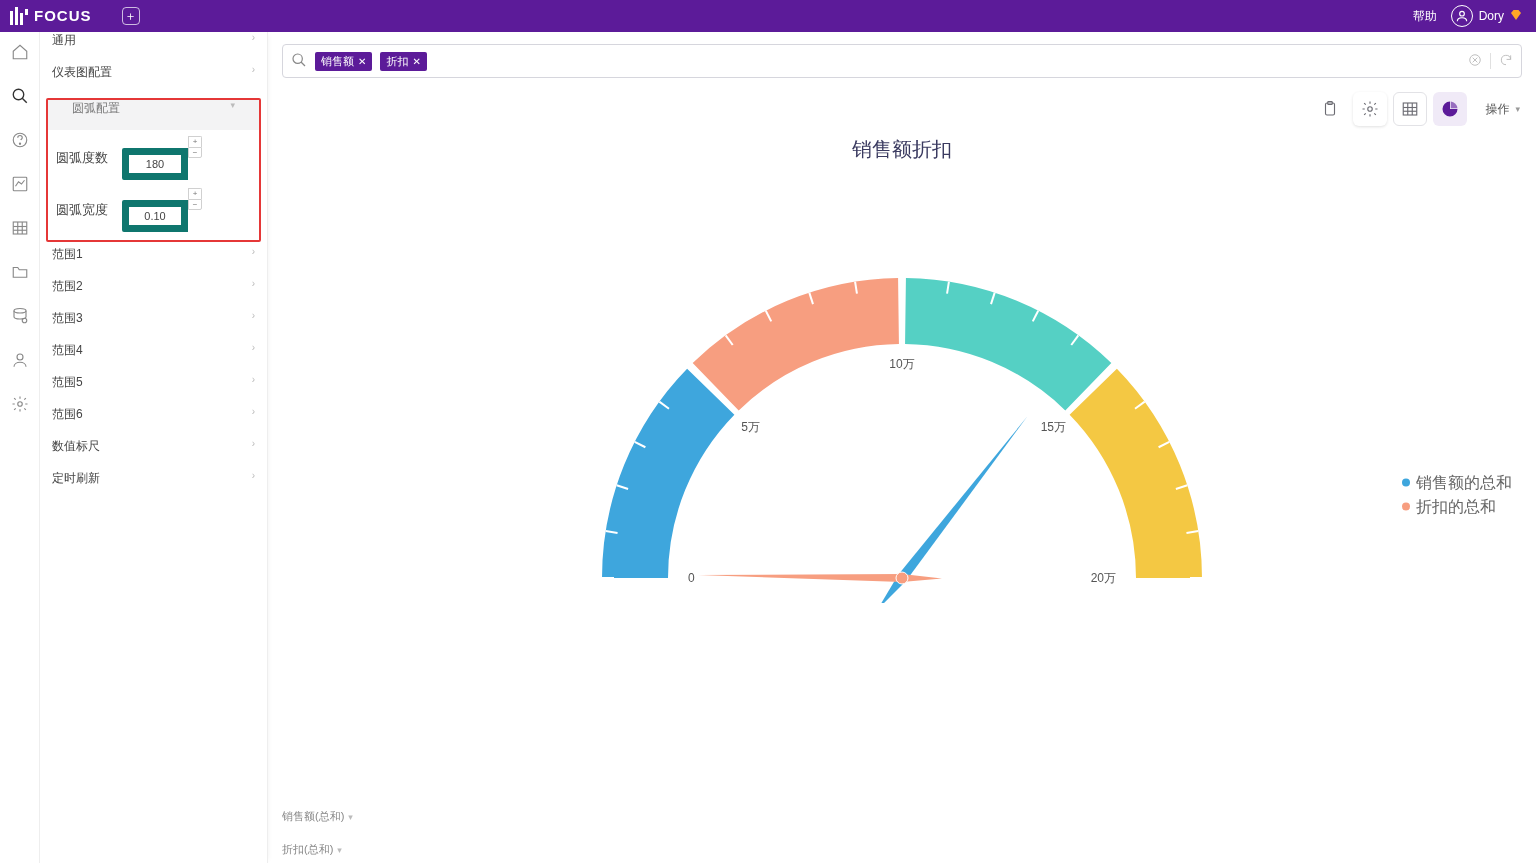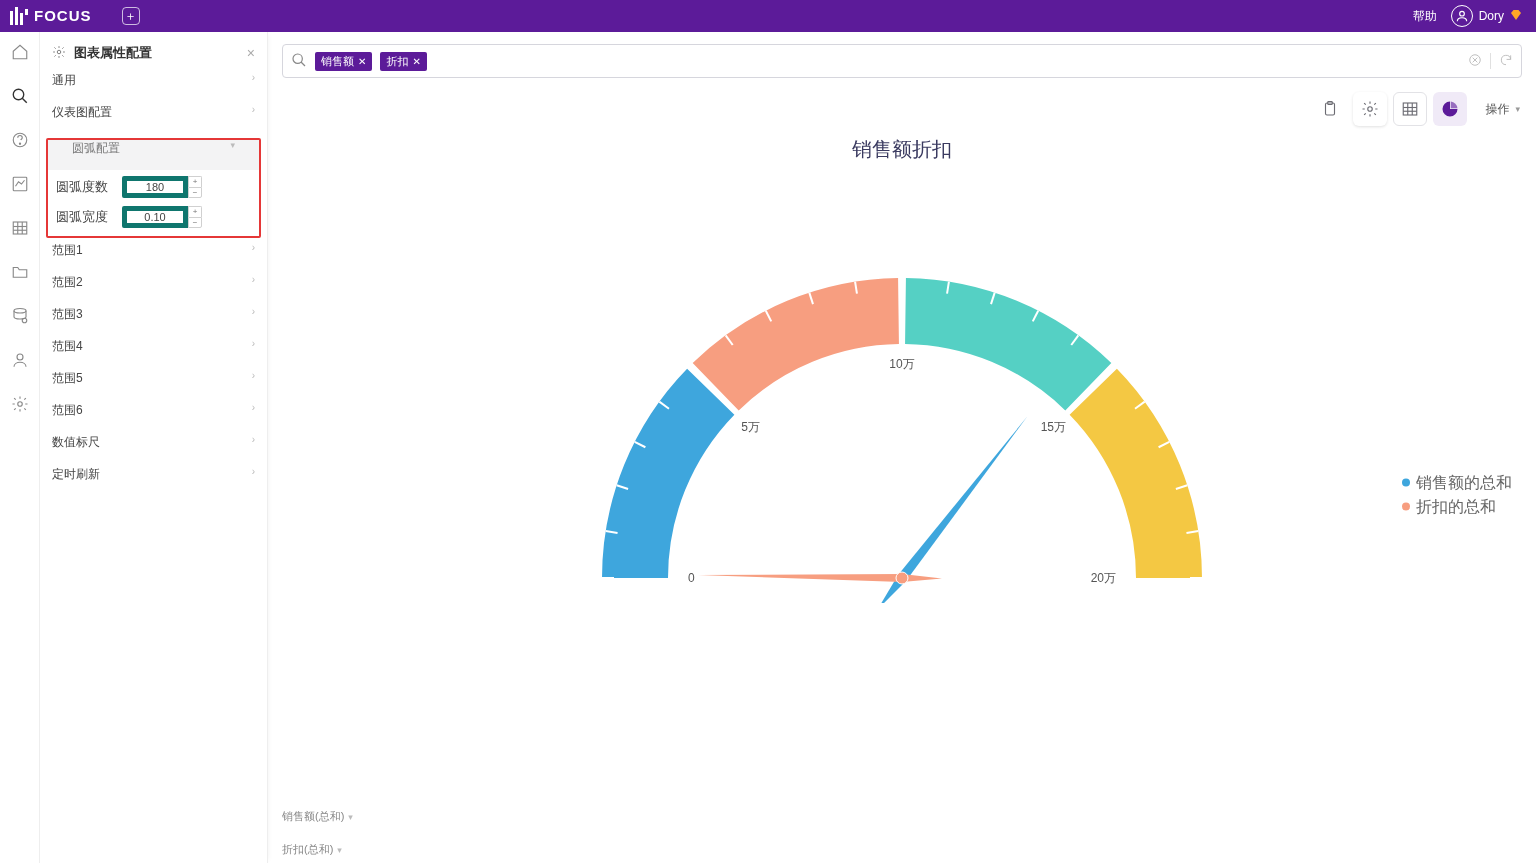--- a/index.html
+++ b/index.html
@@ -56,21 +56,21 @@
 .highlight-box {
   margin: 2px 6px 4px 6px;
   border: 2px solid #e53737;
   border-radius: 2px;
 }
 .sec-header { height: 30px; display: flex; align-items: flex-start; padding: 0 24px; font-size: 12px; color: #777; background: #f3f3f4; justify-content: space-between; cursor: pointer; }
 .sec-header .chev-d { font-size: 9px; color: #bbb; }
 .field-row { display: flex; align-items: center; padding: 6px 8px 2px 8px; gap: 10px; }
 .field-row label { font-size: 13px; color: #444; min-width: 56px; }
 .stepper { display: flex; align-items: stretch; }
-.stepper input { width: 66px; height: 22px; text-align: center; border: 5px solid #0f766e; border-radius: 2px 0 0 2px; font-size: 11px; color: #444; outline: none; }
+.stepper input { width: 66px; height: 32px; text-align: center; border: 7px solid #0f766e; border-radius: 2px 0 0 2px; font-size: 11px; color: #444; outline: none; margin-top: 12px; }
 .stepper .btns { display: flex; flex-direction: column; }
 .stepper .btns button { width: 14px; height: 11px; border: 1px solid #d0d0d0; background: #fff; font-size: 8px; line-height: 1; color: #777; cursor: pointer; padding:0; }
 .stepper .btns button:first-child { border-radius: 0 2px 0 0; border-bottom: none; }
 .stepper .btns button:last-child { border-radius: 0 0 2px 0; }
 
 
 .main { flex: 1; display: flex; flex-direction: column; padding: 12px 14px 8px; gap: 8px; min-width: 0; }
 .search-bar {
   height: 34px; border: 1px solid #d6d6dd; border-radius: 4px;
   display: flex; align-items: center; padding: 0 8px; gap: 8px;
@@ -199,28 +199,20 @@
       </div>
     <div class="rail-item">
         <svg width="18" height="18" viewBox="0 0 24 24" fill="none" stroke="currentColor" stroke-width="1.5">
           <circle cx="12" cy="12" r="3"></circle>
           <path d="M12 2v3M12 19v3M4.2 4.2l2.1 2.1M17.7 17.7l2.1 2.1M2 12h3M19 12h3M4.2 19.8l2.1-2.1M17.7 6.3l2.1-2.1"></path>
         </svg>
       </div>
   </div>
 
   <div class="panel">
-    <div class="panel-header">
-      <span><svg width="14" height="14" viewBox="0 0 24 24" fill="none" stroke="#777" stroke-width="1.6">
-            <circle cx="12" cy="12" r="3"></circle>
-            <path d="M12 2v3M12 19v3M4.2 4.2l2.1 2.1M17.7 17.7l2.1 2.1M2 12h3M19 12h3M4.2 19.8l2.1-2.1M17.7 6.3l2.1-2.1"></path>
-          </svg></span>
-      <span class="title">图表属性配置</span>
-      <span class="close">×</span>
-    </div>
 
     <div class="panel-row">
         <span>通用</span>
         <span class="chevron">›</span>
       </div>
     <div class="panel-row">
         <span>仪表图配置</span>
         <span class="chevron">›</span>
       </div>
 

